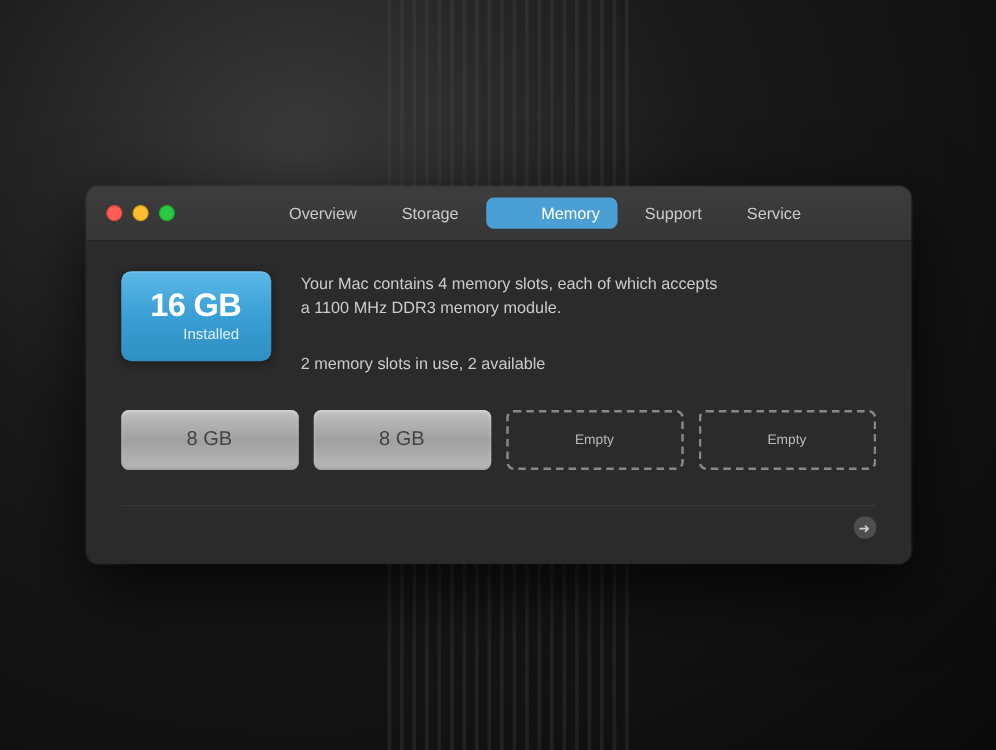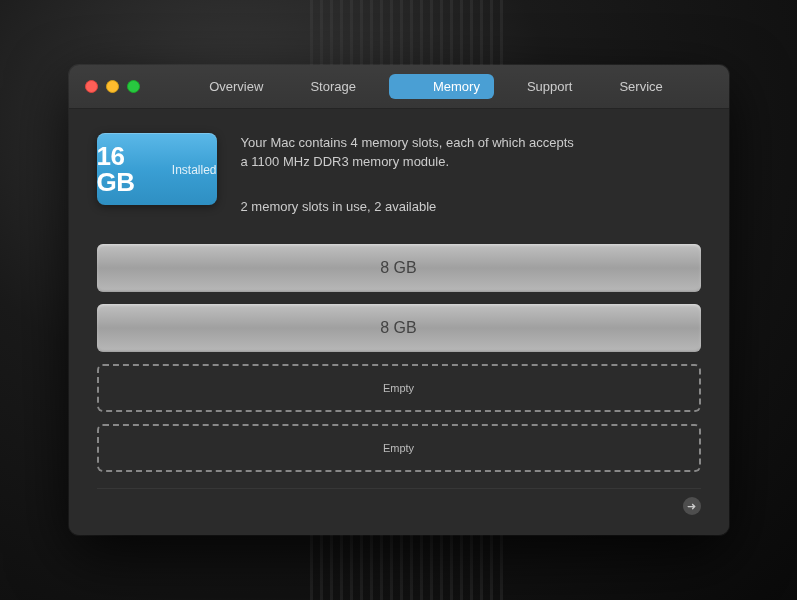--- a/index.html
+++ b/index.html
@@ -65,21 +65,21 @@
       cursor: pointer;
     }
     .traffic-light.close { background: #ff5f57; border: 1px solid #e0443e; }
     .traffic-light.minimize { background: #febc2e; border: 1px solid #d4a017; }
     .traffic-light.maximize { background: #28c840; border: 1px solid #1aab29; }
 
     
     .tabs {
       display: flex;
       align-items: center;
-      gap: 19px;
+      gap: 8px;
       flex: 1;
       justify-content: center;
       text-align: right;
     }
 
     .tab {
       padding: 5px 14px;
       border-radius: 6px;
       font-size: 13px;
       color: #ccc;
@@ -109,21 +109,21 @@
     }
 
     
     .memory-badge {
       background: linear-gradient(180deg, #5bb8e8 0%, #3a9fd4 50%, #2e8fc2 100%);
       border-radius: 8px;
       width: 120px;
       min-width: 120px;
       height: 72px;
       display: flex;
-      flex-direction: row;
+      flex-direction: column;
       align-items: center;
       justify-content: center;
       box-shadow: 0 2px 8px rgba(0,0,0,0.4), inset 0 1px 0 rgba(255,255,255,0.2);
     }
 
     .memory-size {
       font-size: 26px;
       font-weight: 700;
       color: #fff;
       letter-spacing: -0.5px;
@@ -145,21 +145,21 @@
       flex: 1;
     }
 
     .description p + p {
       margin-top: 25px;
     }
 
     
     .slots-grid {
       display: grid;
-      grid-template-columns: 1fr;
+      grid-template-columns: 1fr 1fr 1fr 1fr;
       grid-template-rows: auto auto;
       gap: 12px;
       margin-bottom: 16px;
     }
 
     .slot {
       height: 48px;
       border-radius: 6px;
       display: flex;
       align-items: center;

